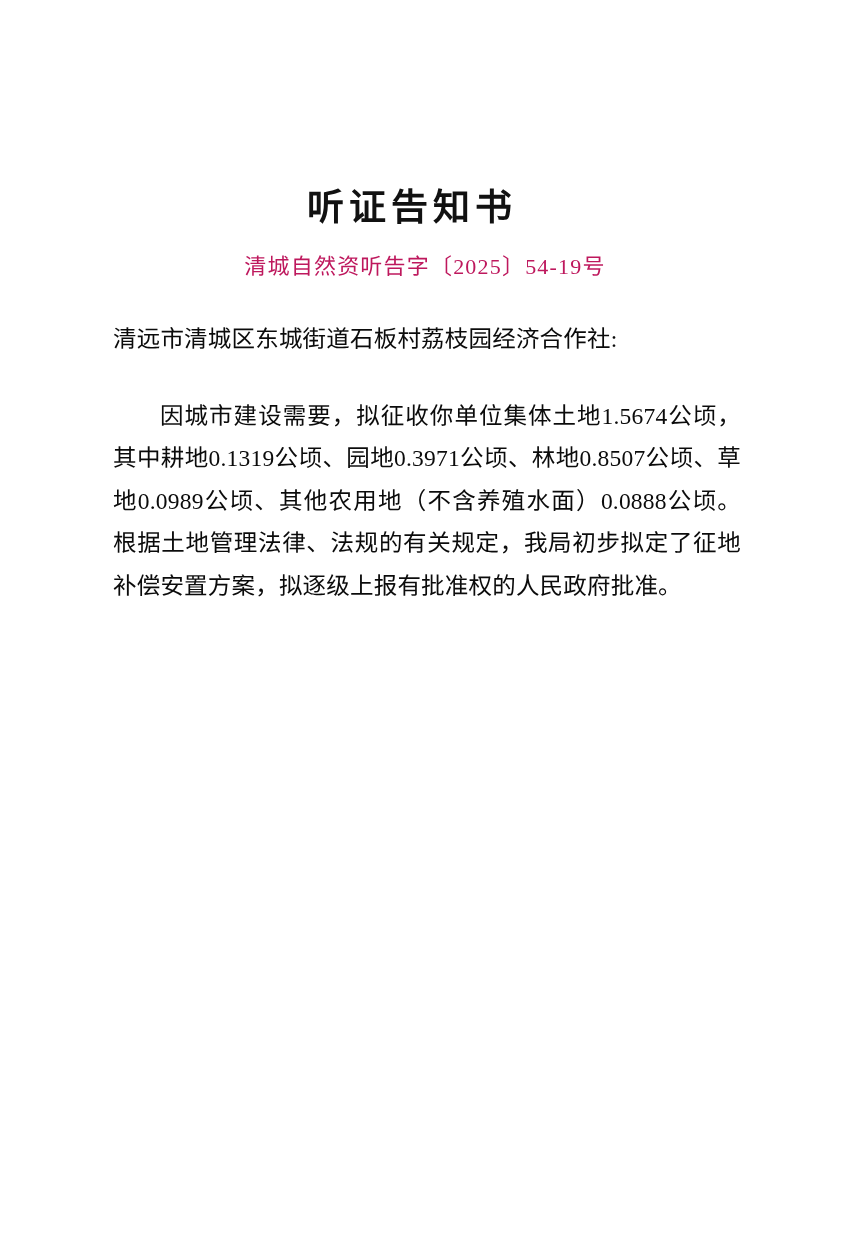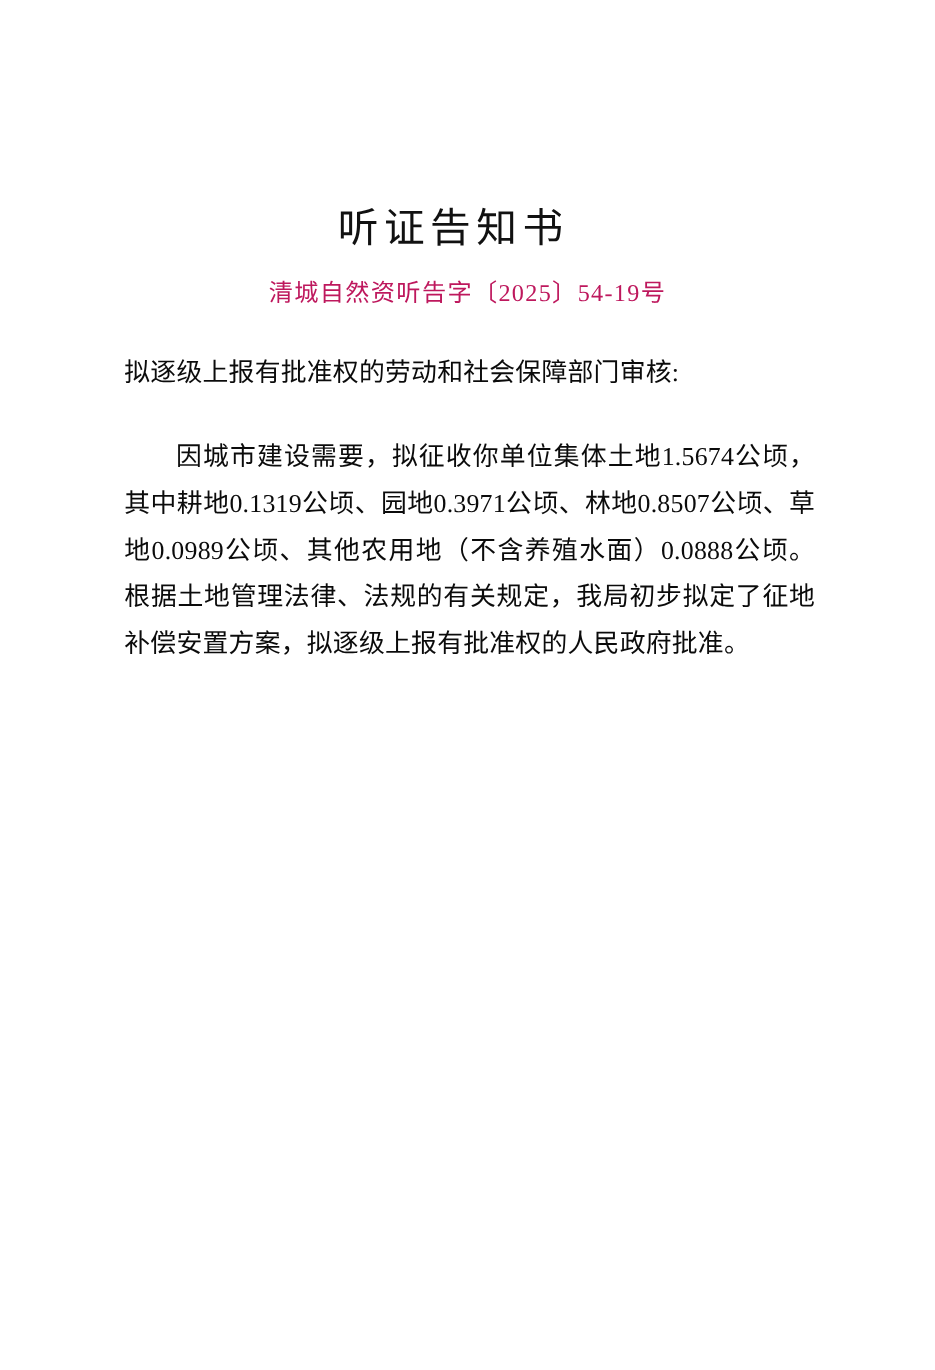--- a/index.html
+++ b/index.html
@@ -24,21 +24,21 @@
   }
 
   
   .doc-title {
     position: absolute;
     left: 0;
     top: 160px;
     width: 824px;
     text-align: center;
     font-size: 37px;
-    font-weight: normal;
+    font-weight: bold;
     letter-spacing: 5px;
     line-height: 1.25;
     font-family: "Liberation Sans", "DejaVu Sans", sans-serif;
     color: #111111;
   }
 
   .doc-number {
     position: absolute;
     left: 0;
     top: 252px;
@@ -92,21 +92,21 @@
 <body>
 
 <div class="page">
 
   <h1 class="doc-title">听证告知书</h1>
 
   <div class="doc-number">清城自然资听告字〔2025〕54-19号</div>
 
   <div class="body-col">
 
-    <p class="para addressee">拟逐级上报有批准权的劳动和社会保障部门审核:</p>
+    <p class="para addressee">清远市清城区东城街道石板村荔枝园经济合作社:</p>
 
     <p class="para indent">因城市建设需要，拟征收你单位集体土地1.5674公顷，其中耕地0.1319公顷、园地0.3971公顷、林地0.8507公顷、草地0.0989公顷、其他农用地（不含养殖水面）0.0888公顷。根据土地管理法律、法规的有关规定，我局初步拟定了征地补偿安置方案，拟逐级上报有批准权的人民政府批准。</p>
 
 
 
   </div>
 
 </div>
 
 </body></html>

